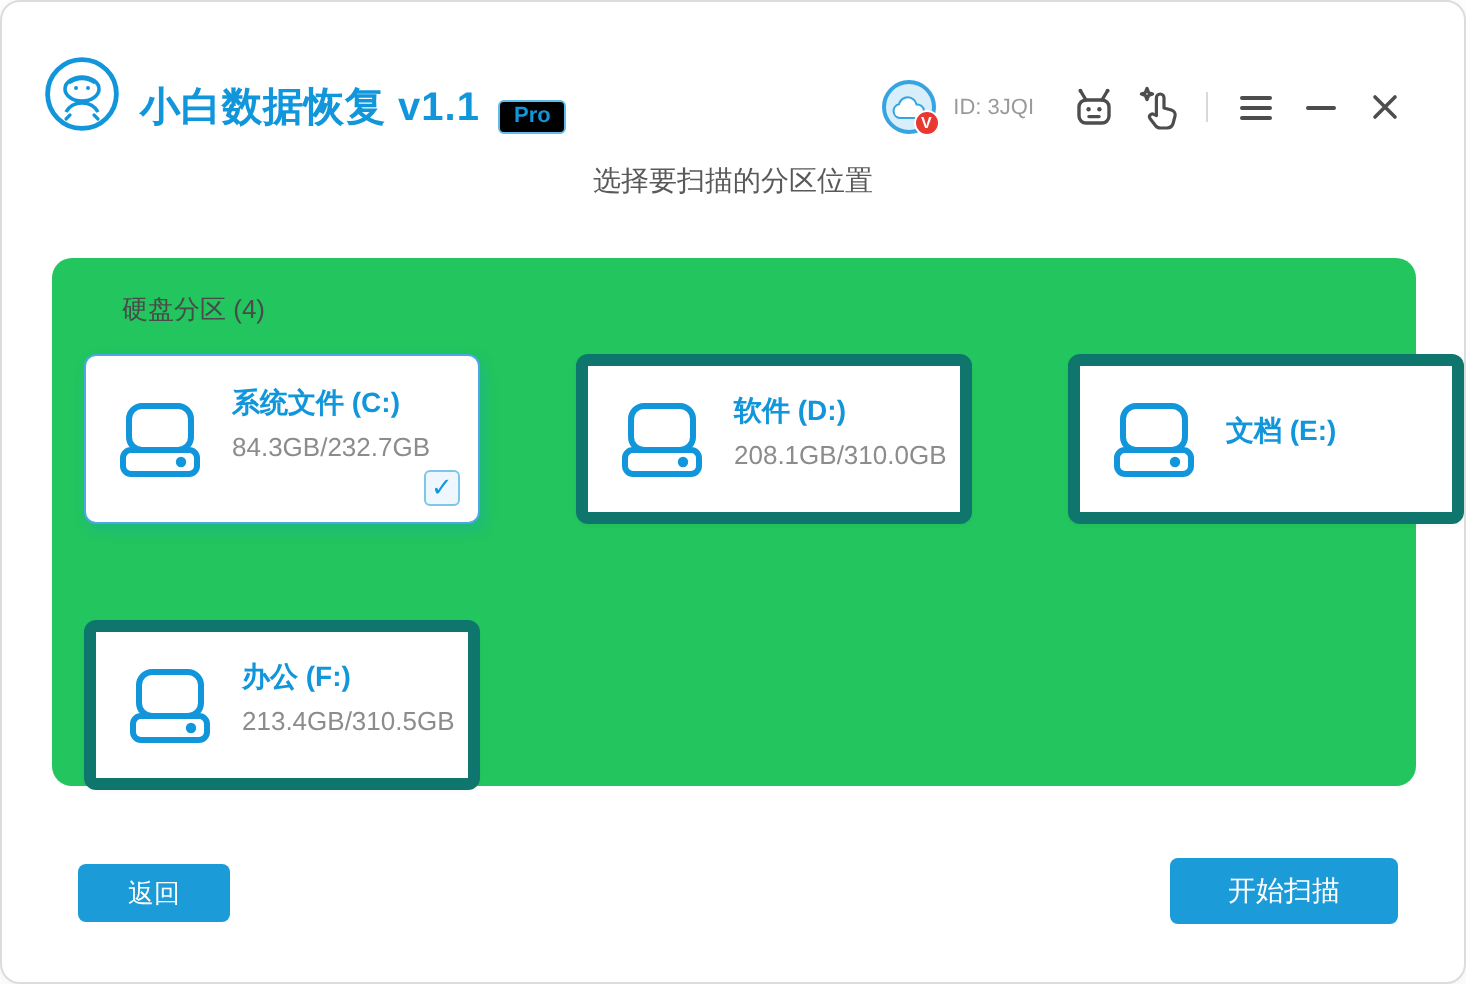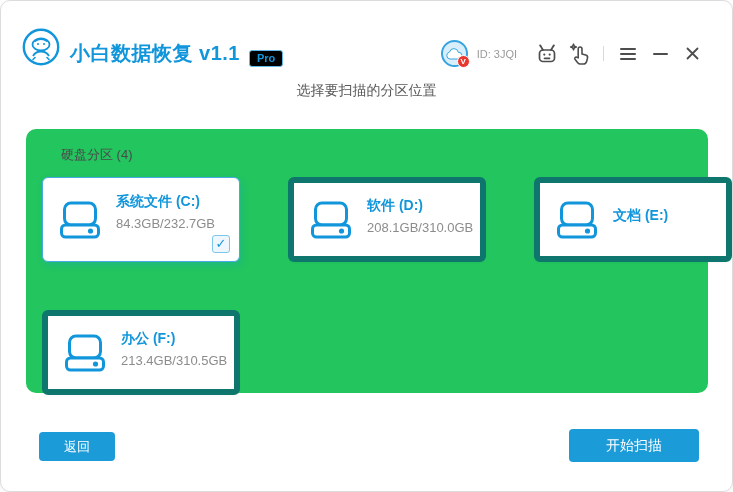--- a/index.html
+++ b/index.html
@@ -161,21 +161,21 @@
   .btn {
     position: absolute;
     border: none;
     border-radius: 4px;
     background: #1b9bd8;
     color: #ffffff;
     cursor: pointer;
     font-family: inherit;
   }
   .btn-back  { left: 38px;  bottom: 30px; width: 76px;  height: 29px; font-size: 13px; }
-  .btn-start { right: 33px; bottom: 29px; width: 130px; height: 33px; font-size: 14px; }
+  .btn-start { right: 33px; bottom: 29px; width: 114px; height: 33px; font-size: 14px; }
 
   svg { display: block; }
 </style>
 </head>
 <body>
 
 <div class="window">
 
   <div class="header">
     <svg class="logo" viewBox="0 0 40 40">

